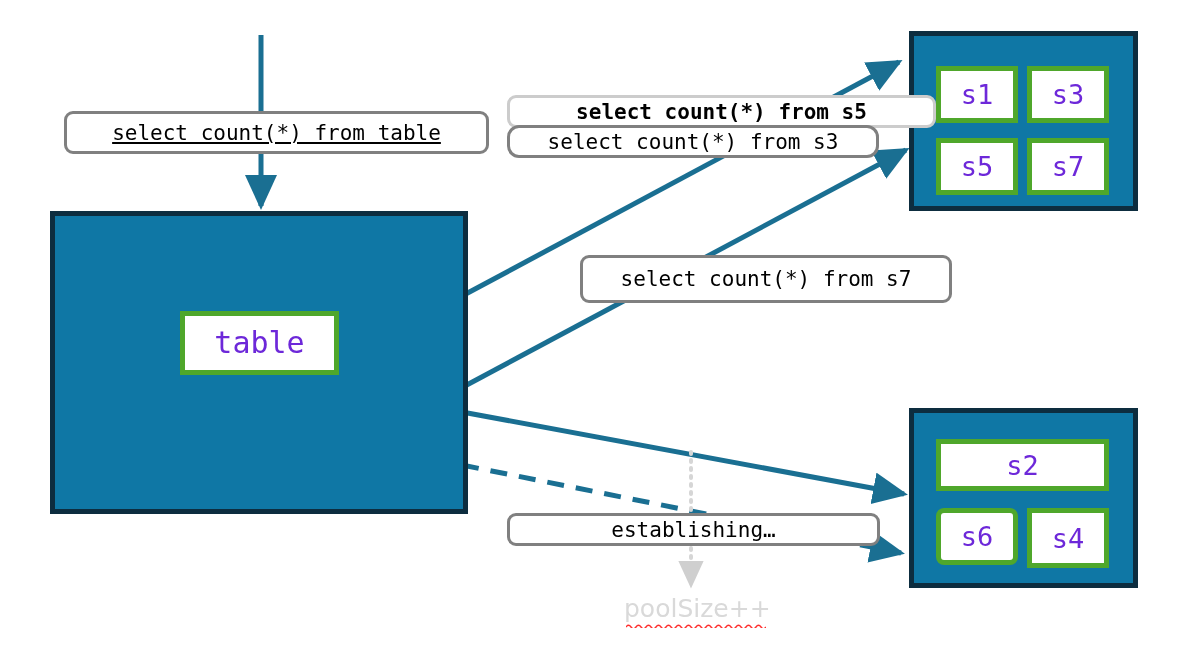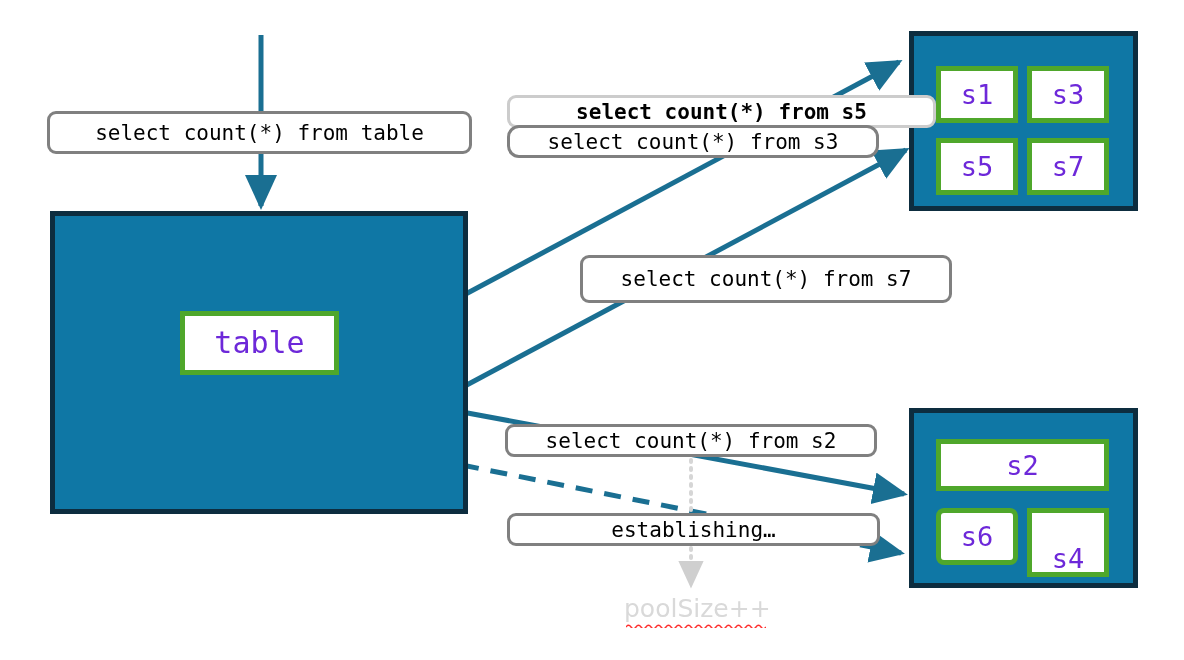--- a/index.html
+++ b/index.html
@@ -111,21 +111,21 @@
 
     <line x1="463" y1="387" x2="906" y2="150" stroke="#1a6f92" stroke-width="5" marker-end="url(#ah-teal)"></line>
 
     <line x1="462" y1="412" x2="904" y2="494" stroke="#1a6f92" stroke-width="5" marker-end="url(#ah-teal)"></line>
 
     <line x1="462" y1="465" x2="901" y2="553" stroke="#1a6f92" stroke-width="5" stroke-dasharray="17 12" marker-end="url(#ah-teal)"></line>
 
     <line x1="691" y1="452" x2="691" y2="583" stroke="#d6d6d6" stroke-width="4" stroke-dasharray="2 6" stroke-linecap="round" marker-end="url(#ah-gray)"></line>
   </svg>
 
-  <div class="pill" id="pill-source" style="left:47px; top:111px; width:425px; height:43px;">select count(*) from table</div>
+  <div class="pill" id="pill-source" style="left:64px; top:111px; width:425px; height:43px;text-decoration:underline;">select count(*) from table</div>
 
   <div class="teal-box" id="table-container" style="left:50px; top:211px; width:418px; height:303px;"></div>
 
   <div class="node" id="table-node" style="left:180px; top:311px; width:159px; height:64px;">
     <span class="node-label">table</span>
   </div>
 
   <div class="teal-box" id="pool-top" style="left:909px; top:31px; width:229px; height:180px;"></div>
 
   <div class="node server" style="left:936px; top:66px; width:82px; height:57px;">
@@ -142,31 +142,30 @@
   </div>
 
   <div class="teal-box" id="pool-bottom" style="left:909px; top:408px; width:229px; height:180px;"></div>
 
   <div class="node server" style="left:936px; top:439px; width:173px; height:52px;">
     <span class="node-label">s2</span>
   </div>
   <div class="node server" style="left:936px; top:508px; width:82px; height:57px;border-radius:8px;">
     <span class="node-label">s6</span>
   </div>
-  <div class="node server" style="left:1027px; top:508px; width:82px; height:69px;align-items:flex-end;">
+  <div class="node server" style="left:1027px; top:508px; width:82px; height:60px;">
     <span class="node-label">s4</span>
   </div>
 
   <div class="pill faded" style="left:507px; top:95px; width:429px; height:33px;font-weight:bold;">select count(*) from s5</div>
 
   <div class="pill" style="left:507px; top:125px; width:372px; height:33px;border-radius:12px;">select count(*) from s3</div>
 
   <div class="pill" style="left:580px; top:255px; width:372px; height:48px;">select count(*) from s7</div>
 
-  <div class="pill" style="left:505px; top:424px; width:372px; height:33px;">select count(*) from s2</div>
 
   <div class="pill" style="left:507px; top:513px; width:373px; height:33px;">establishing…</div>
 
   <div id="poolsize-annotation" style="left:624px; top:596px;">
     <span>poolSize++</span>
     <svg class="squiggle" viewBox="0 0 140 5" preserveAspectRatio="none">
       <path d="M0,4 Q2.5,0.5 5,4 T10,4 T15,4 T20,4 T25,4 T30,4 T35,4 T40,4 T45,4 T50,4
                T55,4 T60,4 T65,4 T70,4 T75,4 T80,4 T85,4 T90,4 T95,4 T100,4 T105,4
                T110,4 T115,4 T120,4 T125,4 T130,4 T135,4 T140,4" fill="none" stroke="#ff2d2d" stroke-width="1.4"></path>
     </svg>

